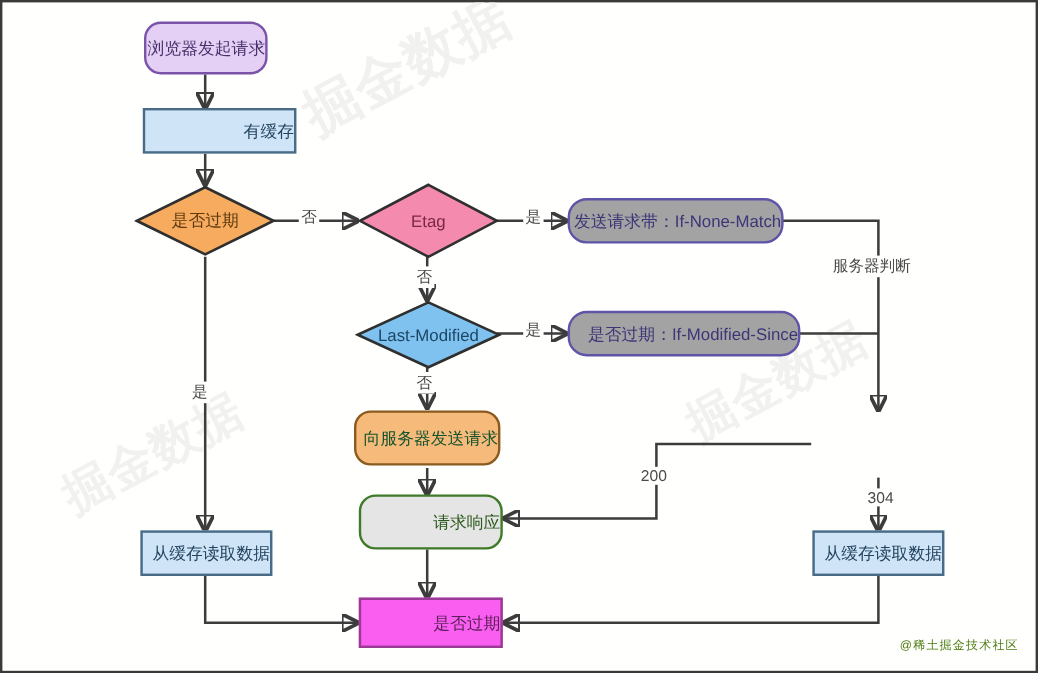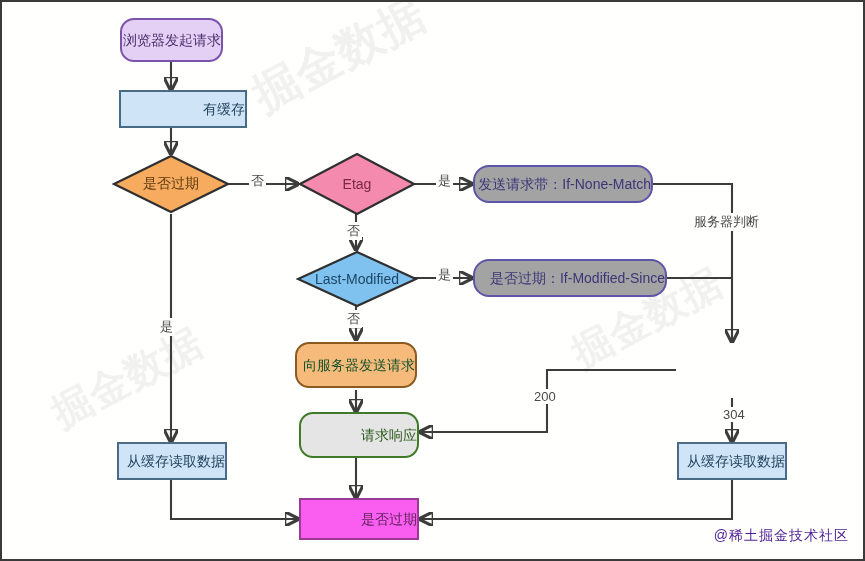--- a/index.html
+++ b/index.html
@@ -33,22 +33,22 @@
   .wm-big {
     font-size: 46px;
     color: #f1f1ef;
     font-weight: bold;
     transform: rotate(-28deg);
     transform-origin: left top;
   }
   .wm-corner {
     right: 14px;
     bottom: 14px;
-    color: #4c1d95;
-    font-size: 14px;
+    color: #4d7c0f;
+    font-size: 10px;
   }
   
   #edges {
     position: absolute;
     left: 0; top: 0;
     width: 865px;
     height: 561px;
   }
   #edges path, #edges line {
     fill: none;

